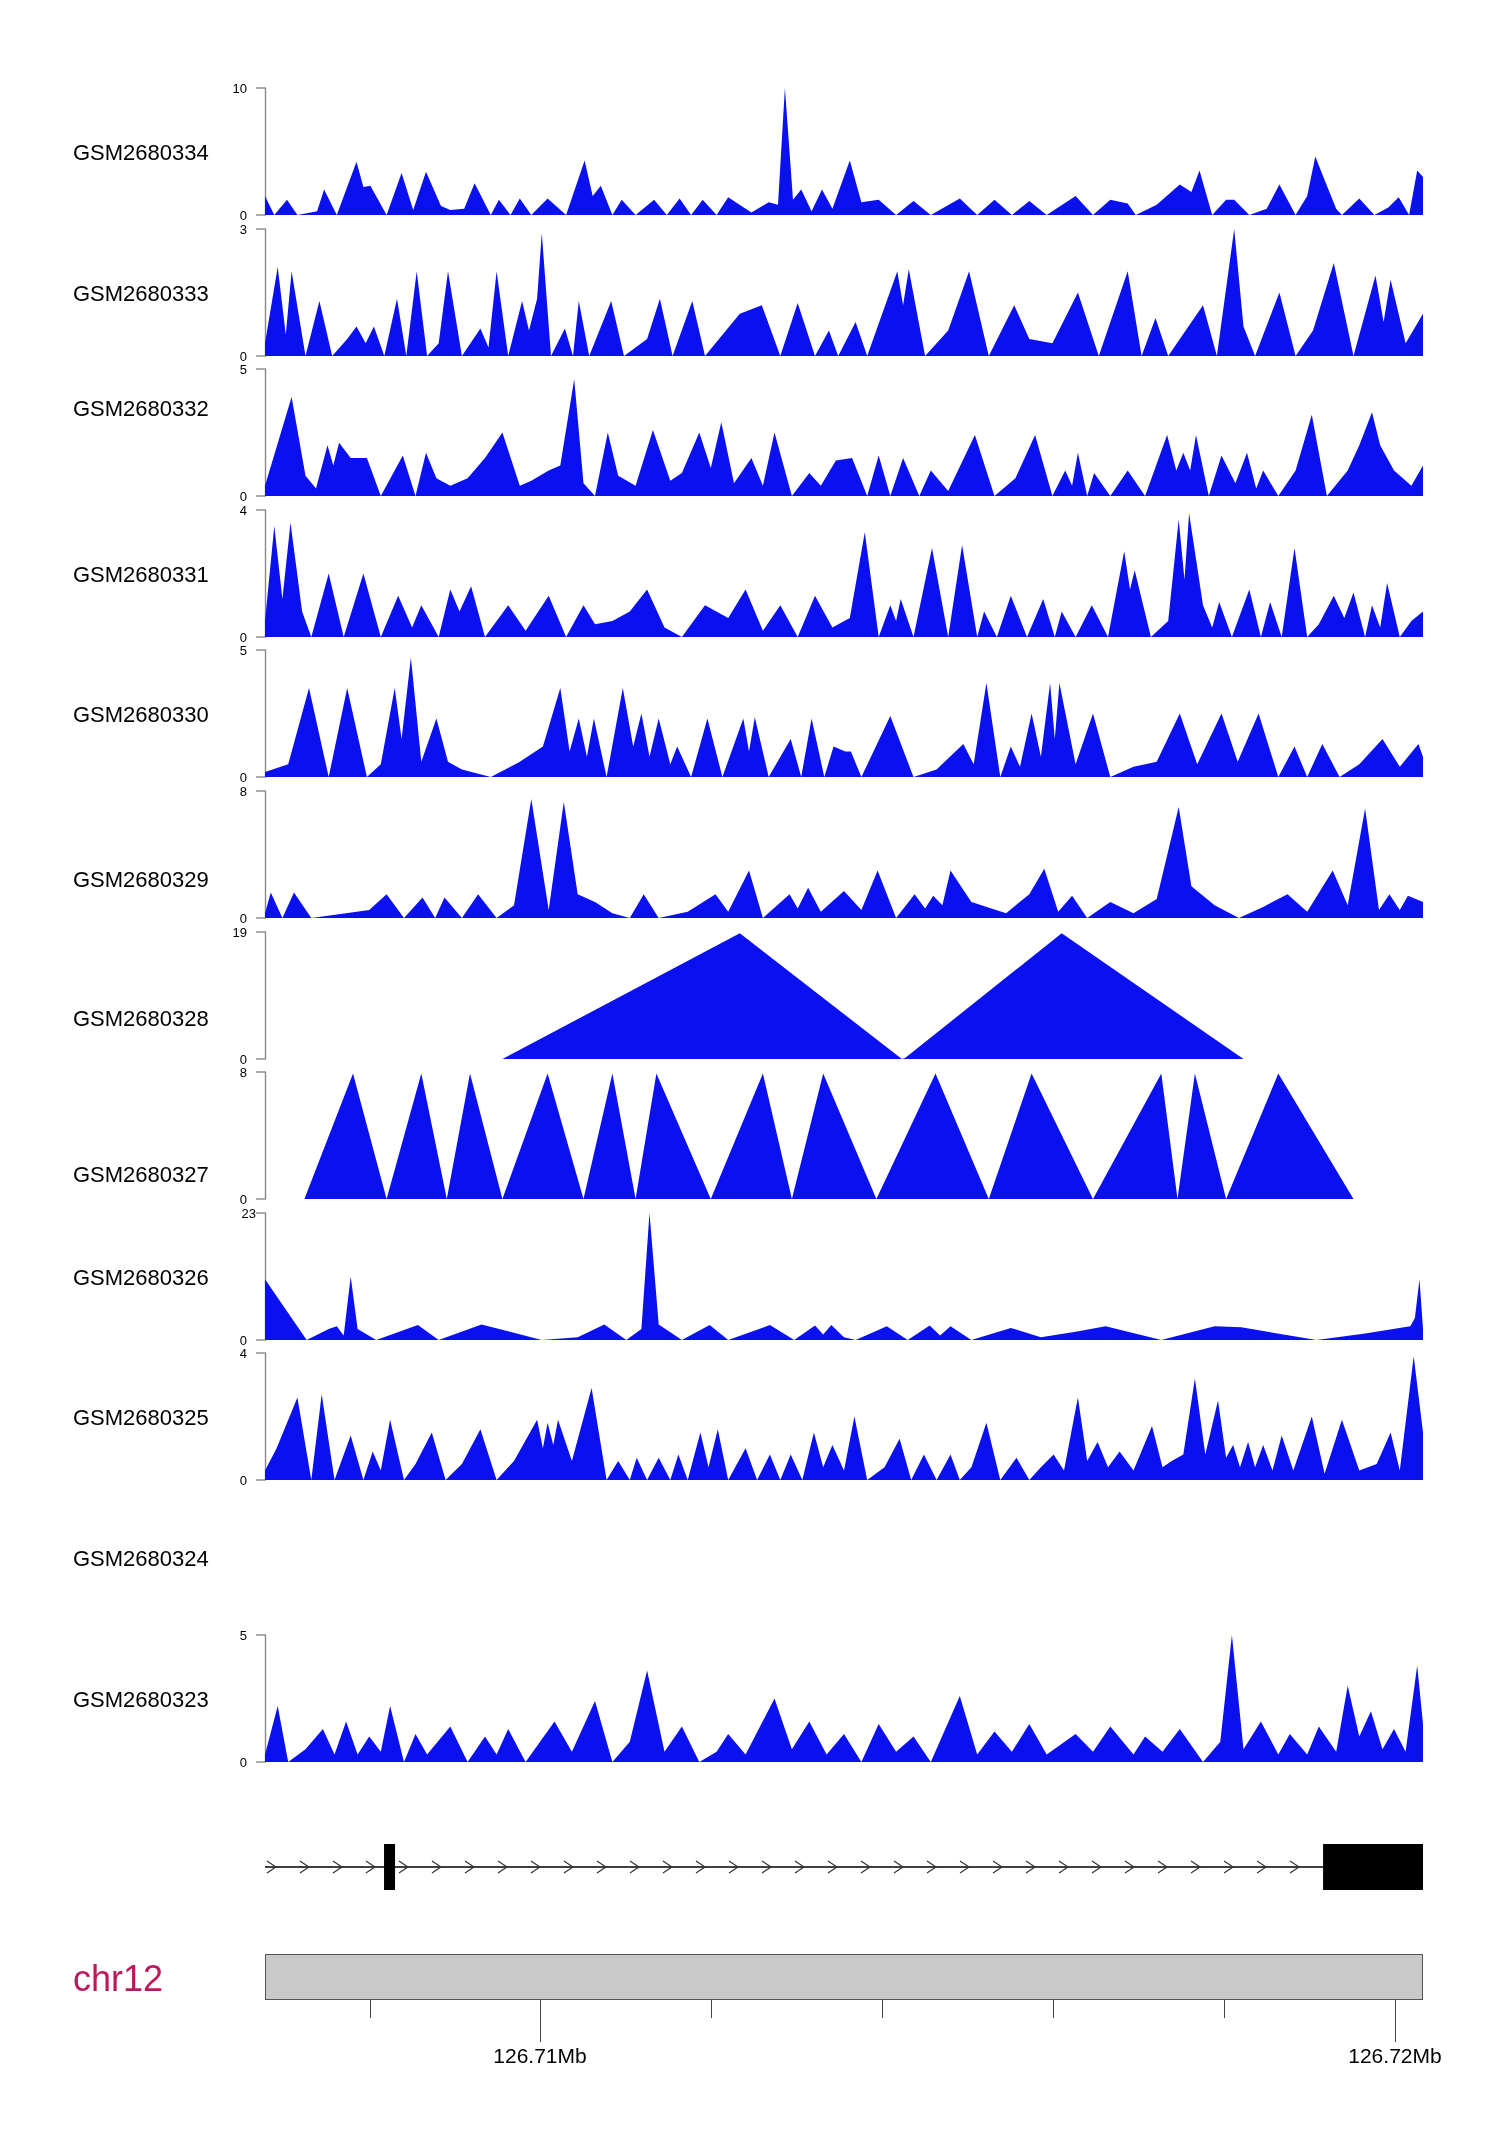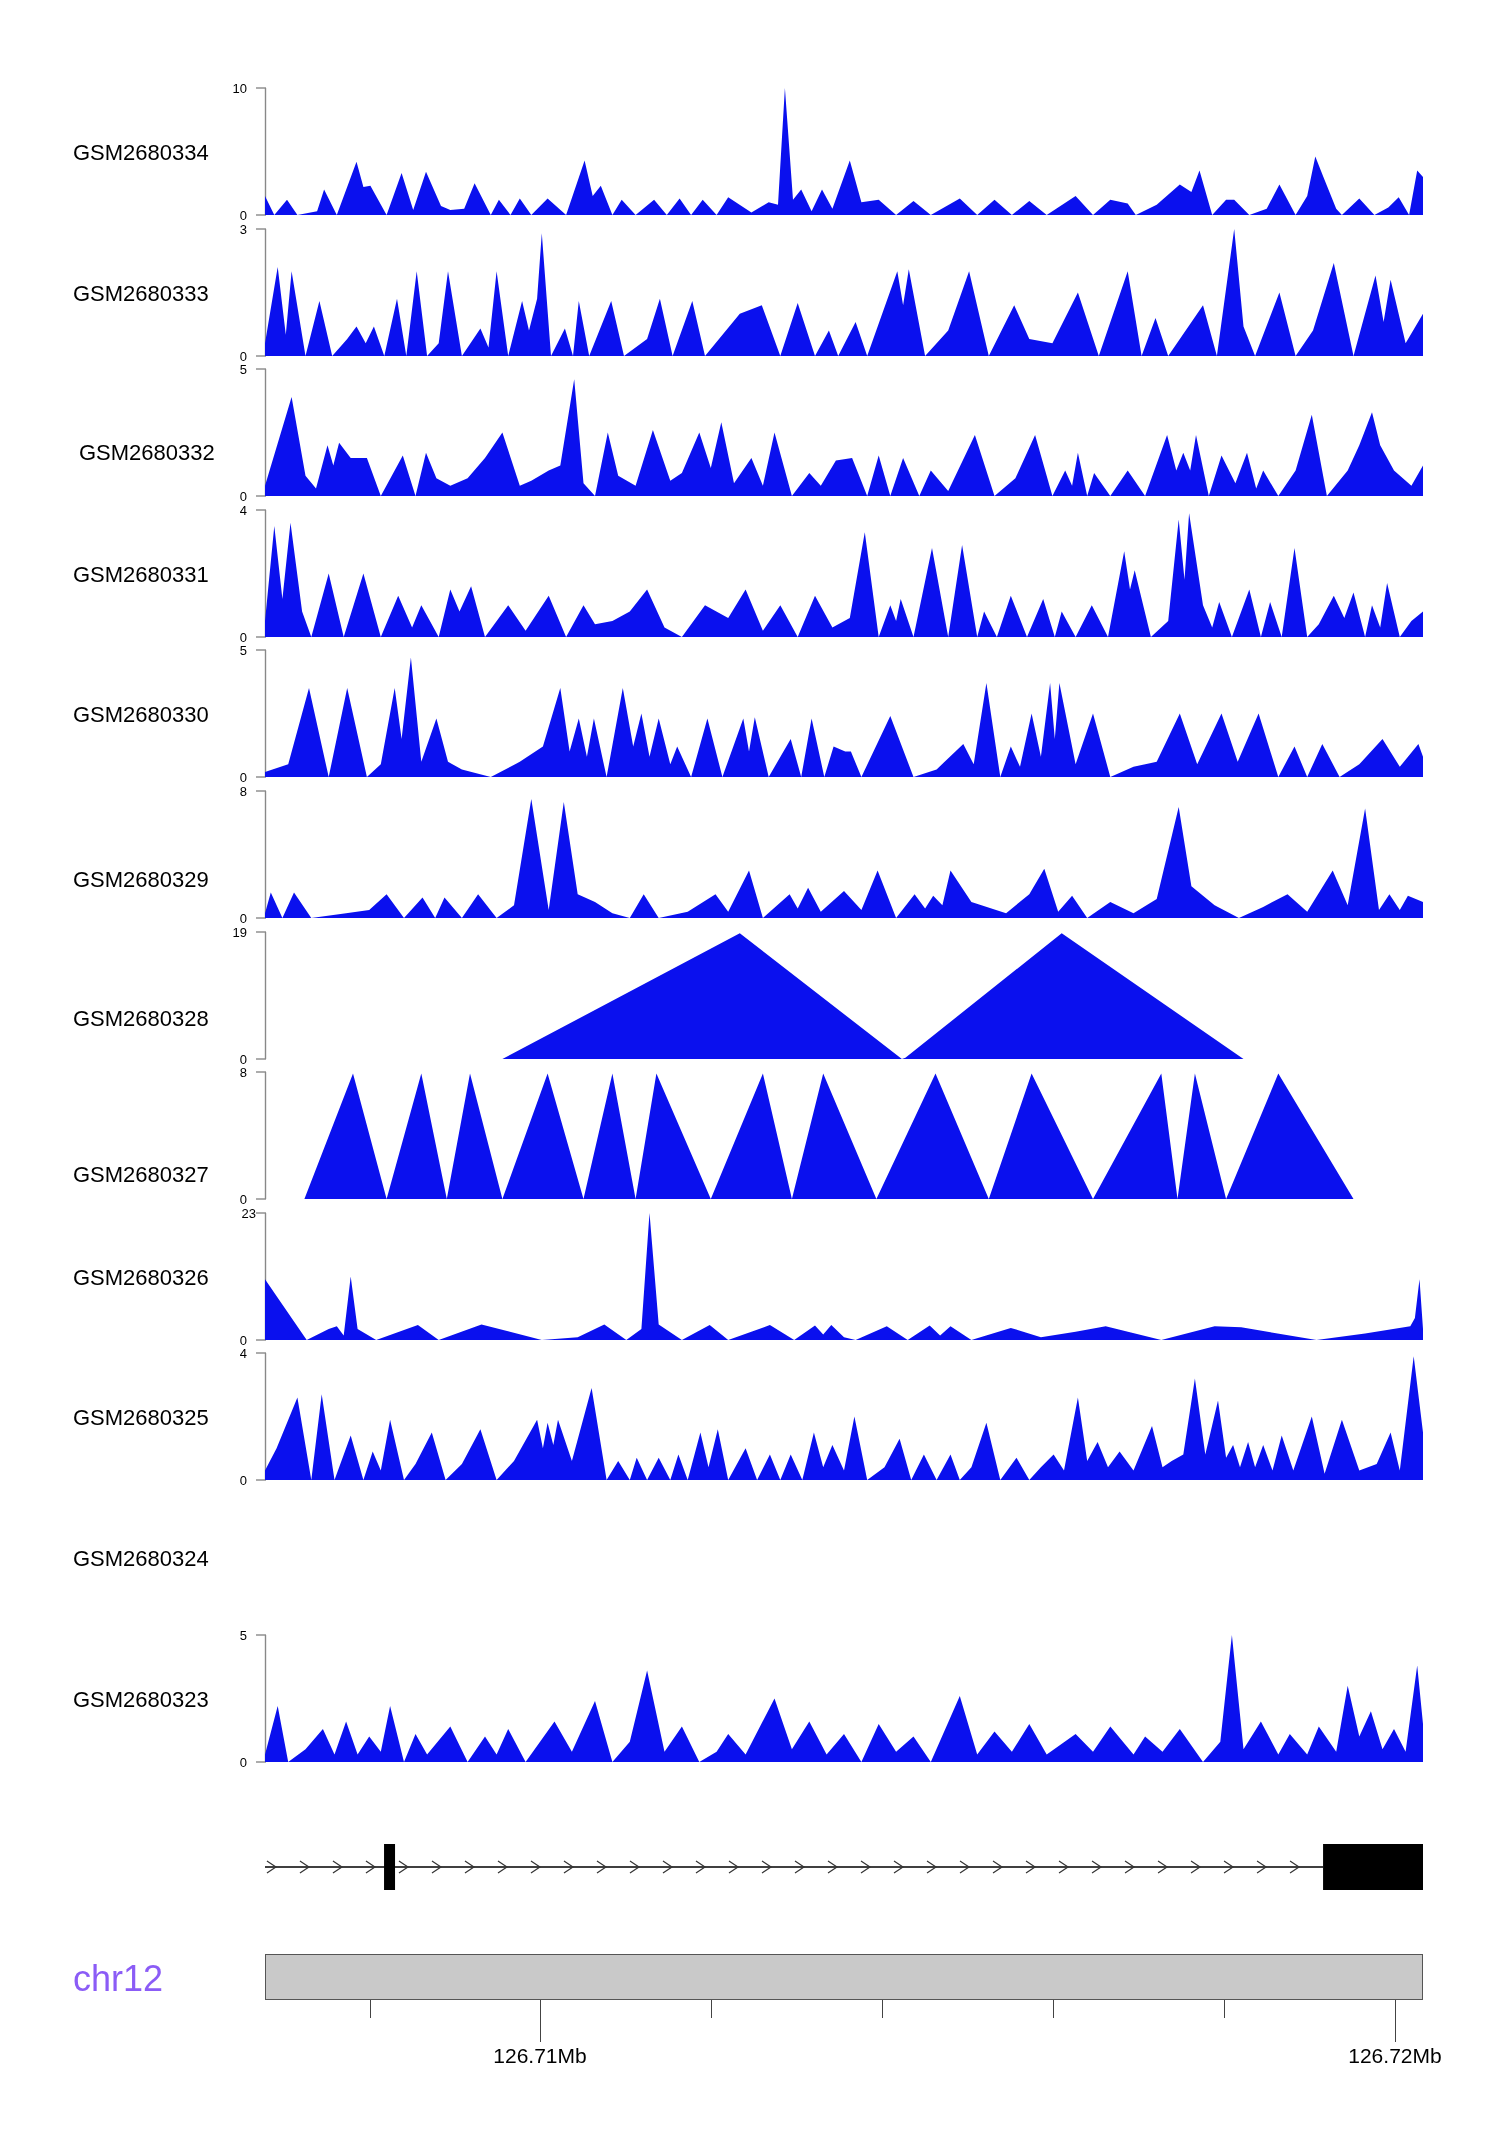--- a/index.html
+++ b/index.html
@@ -5,21 +5,21 @@
   html,body{margin:0;padding:0;background:#fff;}
   .page{position:relative;width:1500px;height:2140px;background:#fff;overflow:hidden;
         font-family:"Liberation Sans", sans-serif;}
   .track-label{position:absolute;left:73px;font-size:22px;color:#000;white-space:nowrap;}
   .ymax-label,.yzero-label{position:absolute;width:60px;text-align:right;font-size:13px;color:#000;}
   .signal-svg{position:absolute;}
   .gene-svg{position:absolute;}
   .ideogram-bar{position:absolute;background:#c9c9c9;border:1px solid #555;box-sizing:border-box;}
   .ruler-tick{position:absolute;width:1px;background:#444;}
   .ruler-label{position:absolute;font-size:21px;color:#000;transform:translateX(-50%);white-space:nowrap;}
-  .chrom-label{position:absolute;left:73px;font-size:36px;color:#8b5cf6;}
+  .chrom-label{position:absolute;left:73px;font-size:36px;color:#be185d;}
 </style>
 </head>
 <body>
 
 <div class="page">
   <div id="tracks-layer">
       <div class="track-label" style="top: 139.5px;">GSM2680334</div>
       <svg class="signal-svg" width="14" height="129" style="left: 253px; top: 87px;">
         <line x1="12.5" y1="1" x2="12.5" y2="128" stroke="#888888" stroke-width="1.4"></line>
         <line x1="3" y1="1" x2="13" y2="1" stroke="#888888" stroke-width="1.4"></line>
@@ -34,21 +34,21 @@
       <svg class="signal-svg" width="14" height="129" style="left: 253px; top: 228px;">
         <line x1="12.5" y1="1" x2="12.5" y2="128" stroke="#888888" stroke-width="1.4"></line>
         <line x1="3" y1="1" x2="13" y2="1" stroke="#888888" stroke-width="1.4"></line>
         <line x1="3" y1="128" x2="13" y2="128" stroke="#888888" stroke-width="1.4"></line>
       </svg>
       <div class="ymax-label" style="left: 187px; top: 222px;">3</div>
       <div class="yzero-label" style="left: 187px; top: 349px;">0</div>
       <svg class="signal-svg" width="1158" height="127" style="left: 265px; top: 229px;">
         <polygon points="0,127 0.0,114.3 12.7,38.1 20.8,105.8 26.6,42.3 40.5,127.0 54.4,72.0 67.2,127.0 82.2,110.1 91.5,97.4 100.7,114.3 108.9,97.4 119.3,127.0 132.0,69.8 141.3,127.0 151.7,42.3 162.1,127.0 173.7,114.3 183.0,42.3 196.9,127.0 215.4,99.5 223.5,118.5 231.6,42.3 243.2,127.0 257.1,72.0 264.0,101.6 272.1,69.8 276.8,4.2 286.0,127.0 299.9,99.5 308.0,127.0 313.8,72.0 324.2,127.0 346.2,72.0 359.0,127.0 382.1,110.1 394.9,69.8 407.6,127.0 427.3,72.0 440.0,127.0 474.8,84.7 496.8,76.2 515.3,127.0 532.7,74.1 550.0,127.0 563.9,101.6 573.2,127.0 590.6,93.1 602.2,127.0 632.3,42.3 638.1,76.2 643.8,40.2 660.1,127.0 683.2,101.6 704.1,42.3 723.8,127.0 749.2,76.2 764.3,110.1 787.4,114.3 812.9,63.5 833.8,127.0 862.7,42.3 876.6,127.0 890.5,88.9 903.2,127.0 938.0,76.2 951.9,127.0 969.2,0.0 978.5,97.4 990.1,127.0 1014.4,63.5 1030.6,127.0 1048.0,101.6 1068.8,33.9 1088.5,127.0 1110.5,46.6 1118.6,93.1 1125.6,50.8 1140.6,114.3 1158.0,84.7 1158,127" fill="#0a10ee"></polygon>
       </svg>
-      <div class="track-label" style="top: 440px; margin-left: 6px;">GSM2680332</div>
+      <div class="track-label" style="top: 396px;">GSM2680332</div>
       <svg class="signal-svg" width="14" height="129" style="left: 253px; top: 368px;">
         <line x1="12.5" y1="1" x2="12.5" y2="128" stroke="#888888" stroke-width="1.4"></line>
         <line x1="3" y1="1" x2="13" y2="1" stroke="#888888" stroke-width="1.4"></line>
         <line x1="3" y1="128" x2="13" y2="128" stroke="#888888" stroke-width="1.4"></line>
       </svg>
       <div class="ymax-label" style="left: 187px; top: 362px;">5</div>
       <div class="yzero-label" style="left: 187px; top: 489px;">0</div>
       <svg class="signal-svg" width="1158" height="127" style="left: 265px; top: 369px;">
         <polygon points="0,127 0.0,116.8 26.6,27.9 40.5,106.7 51.0,119.4 62.5,76.2 68.3,96.5 74.1,73.7 85.7,88.9 101.9,88.9 115.8,127.0 137.8,86.4 150.5,127.0 161.0,83.8 171.4,109.2 185.3,116.8 202.6,109.2 220.0,88.9 237.4,63.5 254.8,116.8 266.3,111.8 283.7,101.6 295.3,96.5 309.2,10.2 318.5,114.3 330.0,127.0 342.8,63.5 353.2,106.7 370.6,116.8 387.9,61.0 405.3,111.8 416.9,104.1 434.3,63.5 445.8,99.1 456.3,53.3 469.0,114.3 486.4,88.9 497.9,116.8 509.5,63.5 526.9,127.0 544.3,104.1 555.8,116.8 570.9,91.4 587.1,88.9 602.2,127.0 613.7,86.4 625.3,127.0 638.1,88.9 654.3,127.0 665.8,101.6 683.2,121.9 709.9,66.0 729.5,127.0 750.4,109.2 770.1,66.0 787.4,127.0 800.2,101.6 807.1,116.8 812.9,83.8 822.2,127.0 829.1,104.1 845.3,127.0 862.7,101.6 880.1,127.0 902.1,66.0 911.3,101.6 918.3,83.8 925.2,101.6 931.0,66.0 943.8,127.0 956.5,86.4 970.4,114.3 982.0,83.8 991.2,119.4 998.2,101.6 1013.3,127.0 1030.6,101.6 1046.8,45.7 1061.9,127.0 1082.7,101.6 1094.3,76.2 1107.0,43.2 1115.2,76.2 1129.0,101.6 1146.4,116.8 1158.0,96.5 1158,127" fill="#0a10ee"></polygon>
       </svg>

